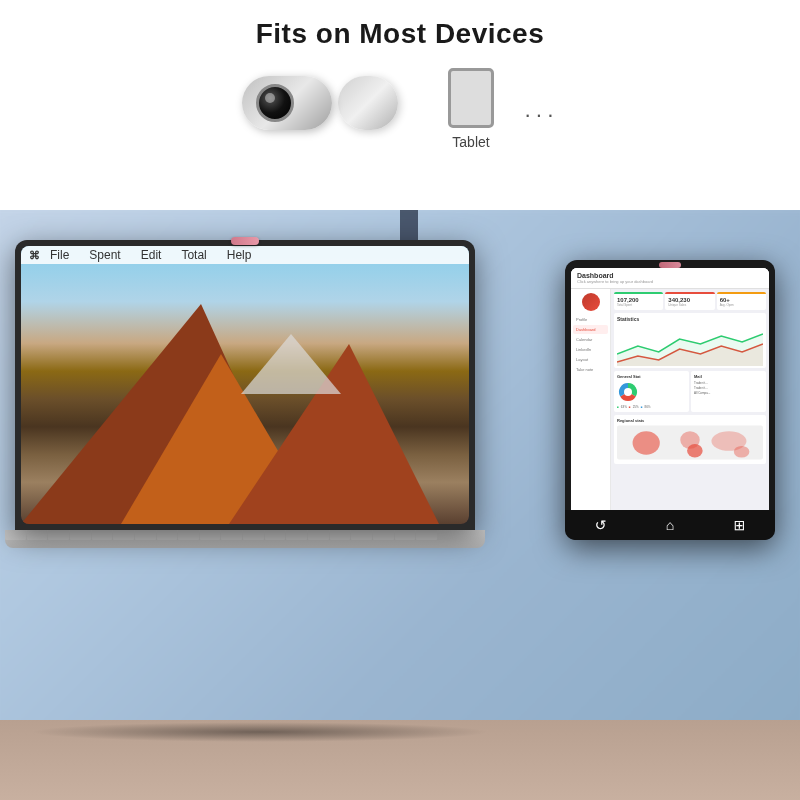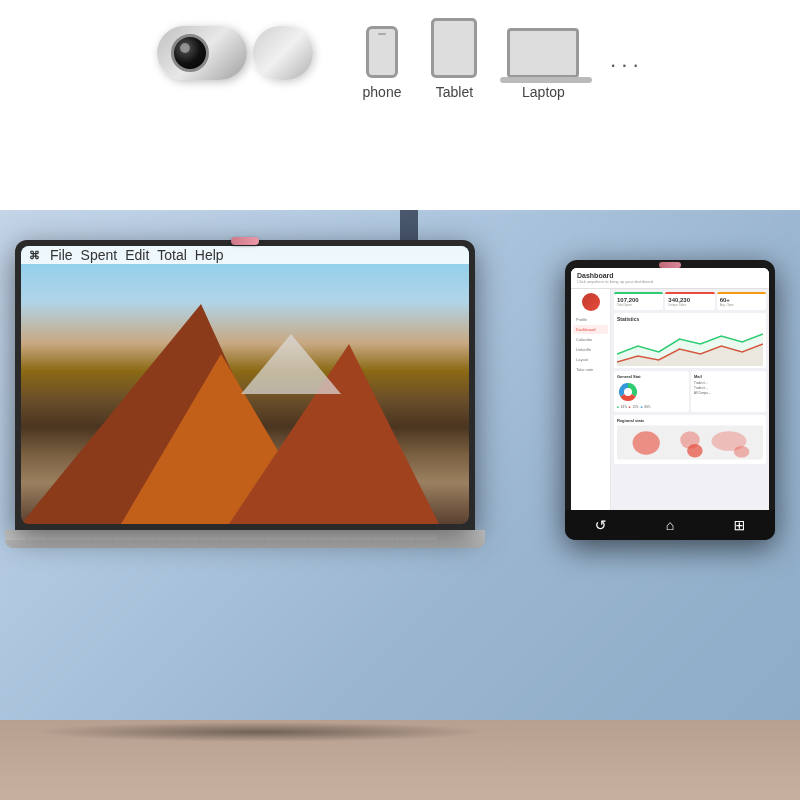--- a/index.html
+++ b/index.html
@@ -318,22 +318,22 @@
       z-index: 10;
     }
 
     .menubar-apple {
       font-size: 11px;
       font-weight: bold;
     }
 
     .menubar-items {
       display: flex;
-      gap: 8px;
-      font-size: 14px;
+      gap: 20px;
+      font-size: 12px;
       justify-content: flex-end;
     }
 
     
     .laptop-camera-cover {
       position: absolute;
       top: -3px;
       left: 50%;
       transform: translateX(-50%);
       width: 28px;
@@ -588,44 +588,37 @@
       width: 460px;
       height: 20px;
       background: radial-gradient(ellipse, rgba(0,0,0,0.4) 0%, transparent 70%);
     }
 
   </style>
 </head>
 <body>
 
 <div class="top-section">
+  <h1 class="main-title">Fits on Most Devices</h1>
 
   <div class="devices-row">
 
     <div class="product-illus">
       <div class="camera-cover-oval">
         <div class="camera-lens"></div>
       </div>
       <div class="cover-slider"></div>
     </div>
 
-    <div class="device-item">
-      <div class="icon-phone"></div>
-      <span class="device-label">phone</span>
-    </div>
 
     <div class="device-item">
       <div class="icon-tablet"></div>
       <span class="device-label">Tablet</span>
     </div>
 
-    <div class="device-item">
-      <div class="icon-laptop"></div>
-      <span class="device-label">Laptop</span>
-    </div>
 
 
     <div class="dots-icon">···</div>
   </div>
 </div>
 
 <div class="bottom-section">
   <div class="bg-blur"></div>
   <div class="bg-bar"></div>
 

